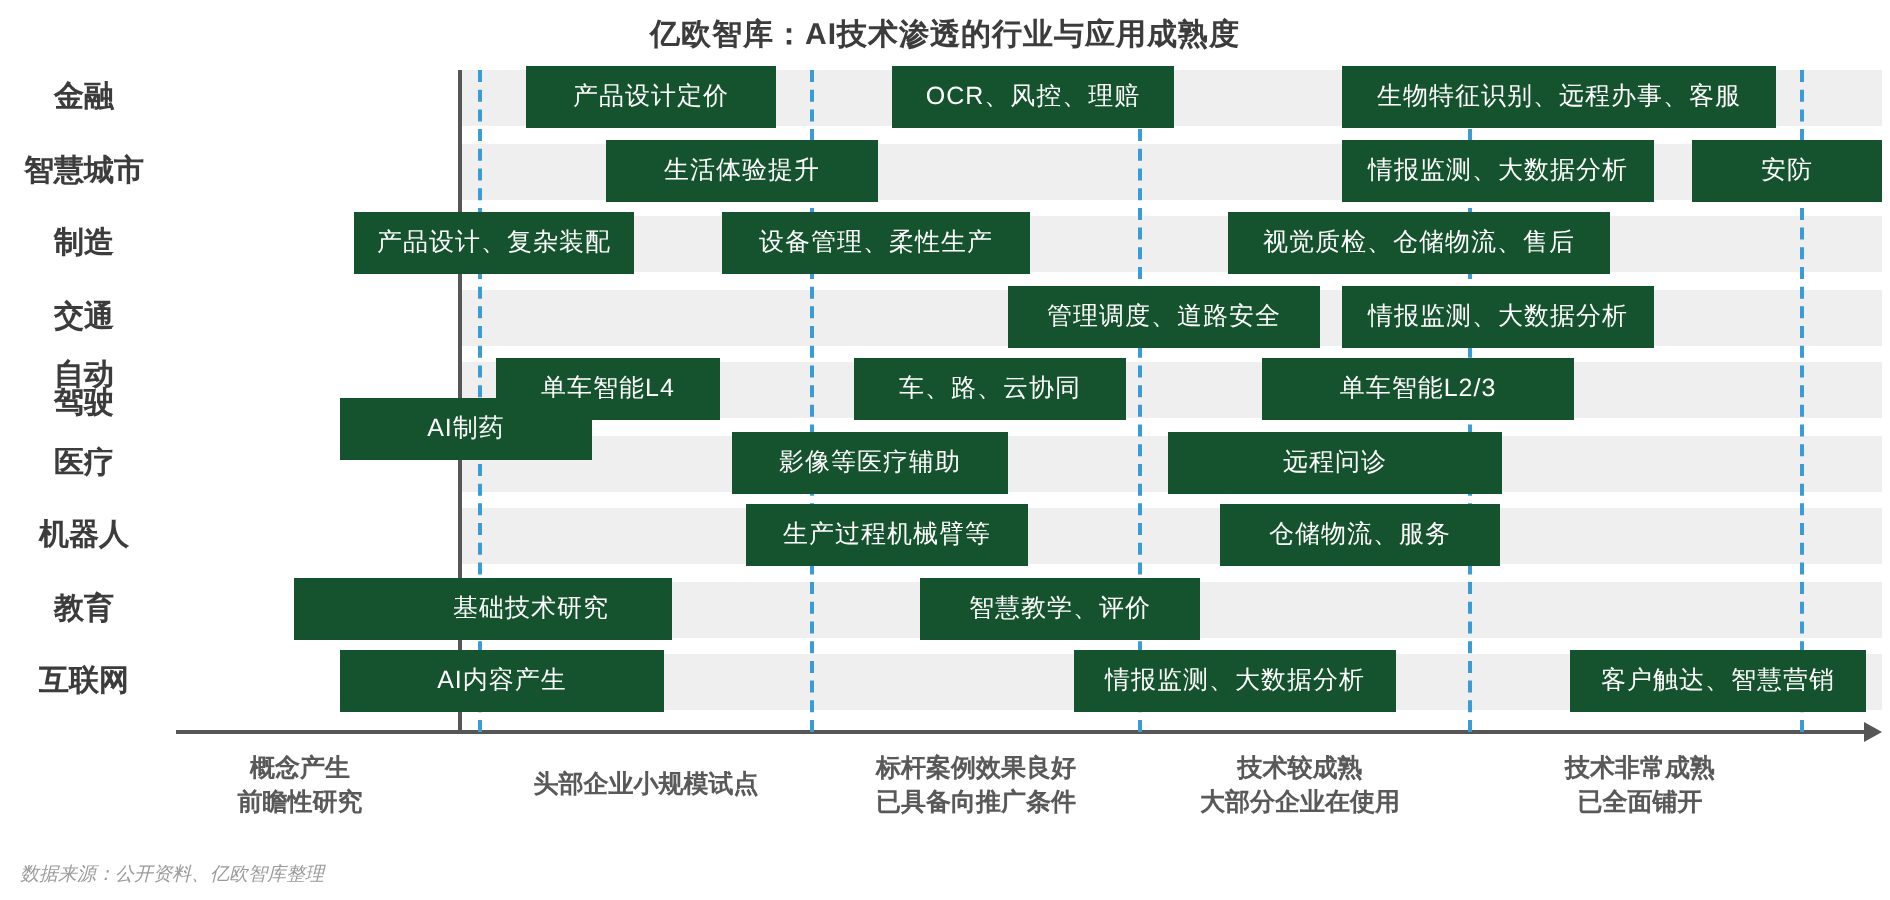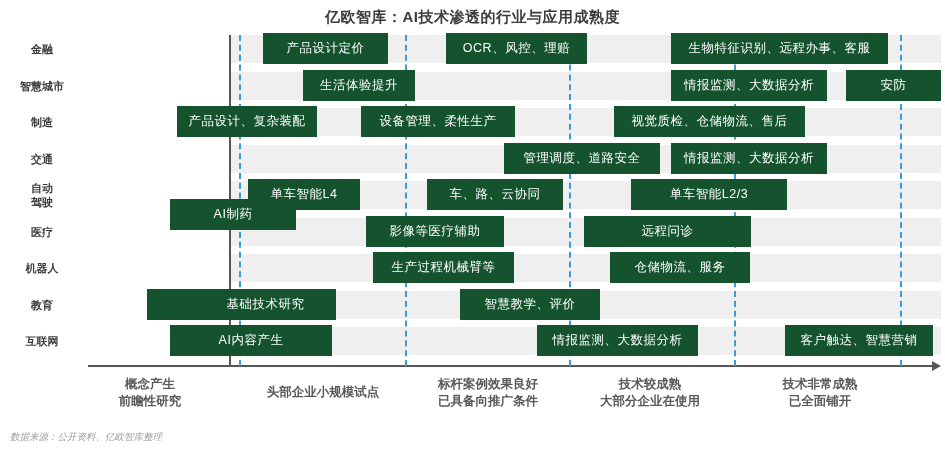--- a/index.html
+++ b/index.html
@@ -1,21 +1,21 @@
 <!DOCTYPE html>
 <html><head>
 <meta charset="utf-8">
 <style>
   html,body{margin:0;padding:0;background:#fff;}
   #fig{position:relative;width:945px;height:450px;background:#fff;overflow:hidden;
        font-family:"Liberation Sans","DejaVu Sans",sans-serif;}
   .title{position:absolute;top:8px;left:0;width:100%;text-align:center;
          font-size:15px;font-weight:bold;color:#3c3c3c;letter-spacing:.5px;}
   .band{position:absolute;left:231px;width:710px;height:28px;background:#efefef;}
-  .rowlabel{position:absolute;left:0;width:84px;text-align:center;font-size:11px;
+  .rowlabel{position:absolute;left:0;width:84px;text-align:center;font-size:15px;
             font-weight:bold;color:#3c3c3c;line-height:14px;}
   .grid{position:absolute;top:35px;height:331px;width:0;
         border-left:2px dashed #3b9bd5;z-index:2;}
   .appbox{position:absolute;height:31px;background:#14532d;color:#fff;font-size:12.5px;
           display:flex;align-items:center;justify-content:center;white-space:nowrap;
           z-index:3;letter-spacing:.5px;}
   .vaxis{position:absolute;left:229px;top:35px;width:2px;height:332px;background:#565656;z-index:1;}
   .haxis{position:absolute;left:88px;top:365px;width:845px;height:2px;background:#565656;z-index:1;}
   .arrowhead{position:absolute;left:932px;top:361px;width:0;height:0;z-index:1;
              border-left:9px solid #565656;border-top:5px solid transparent;
@@ -37,21 +37,21 @@
       <div class="rowlabel" style="top: 42px;">
         <div>金融</div>
       </div>
       <div class="appbox" style="left: 263px; width: 125px; top: 33px;">产品设计定价</div>
       <div class="appbox" style="left: 446px; width: 141px; top: 33px;">OCR、风控、理赔</div>
       <div class="appbox" style="left: 671px; width: 217px; top: 33px;">生物特征识别、远程办事、客服</div>
       <div class="band" style="top: 71.5px;"></div>
       <div class="rowlabel" style="top: 78.5px;">
         <div>智慧城市</div>
       </div>
-      <div class="appbox" style="left: 303px; width: 112px; top: 69.5px; text-align: right;">生活体验提升</div>
+      <div class="appbox" style="left: 303px; width: 136px; top: 69.5px; text-align: right;">生活体验提升</div>
       <div class="appbox" style="left: 671px; width: 156px; top: 69.5px;">情报监测、大数据分析</div>
       <div class="appbox" style="left: 846px; width: 95px; top: 69.5px;">安防</div>
       <div class="band" style="top: 108px;"></div>
       <div class="rowlabel" style="top: 115px;">
         <div>制造</div>
       </div>
       <div class="appbox" style="left: 177px; width: 140px; top: 106px;">产品设计、复杂装配</div>
       <div class="appbox" style="left: 361px; width: 154px; top: 106px;">设备管理、柔性生产</div>
       <div class="appbox" style="left: 614px; width: 191px; top: 106px;">视觉质检、仓储物流、售后</div>
       <div class="band" style="top: 144.5px;"></div>

